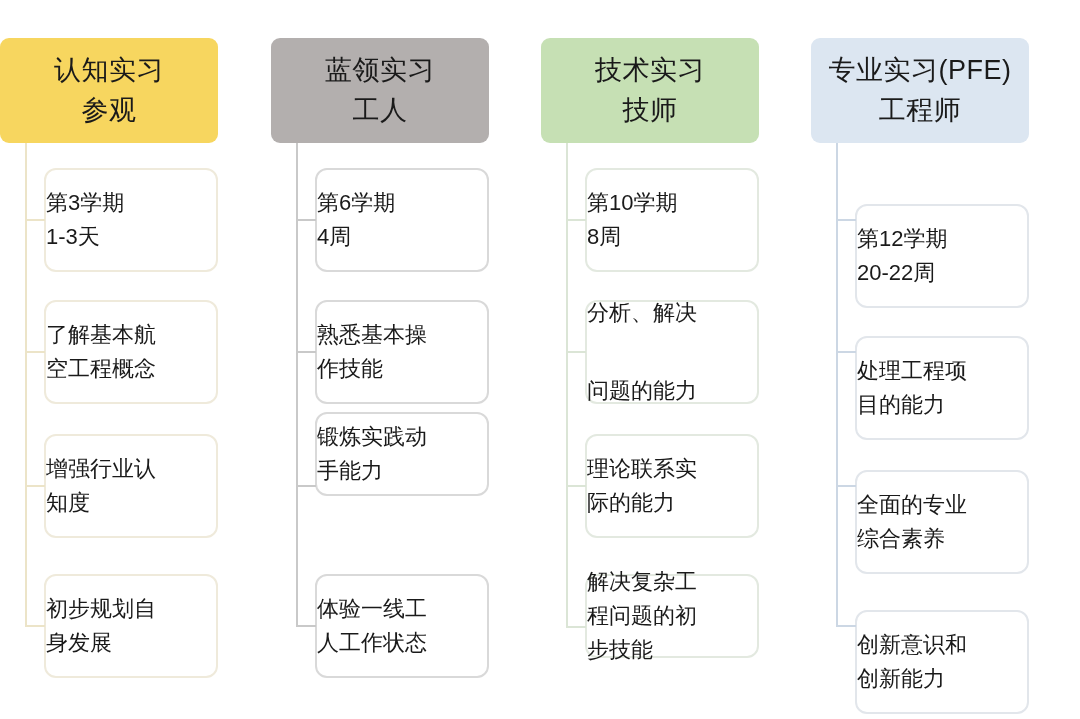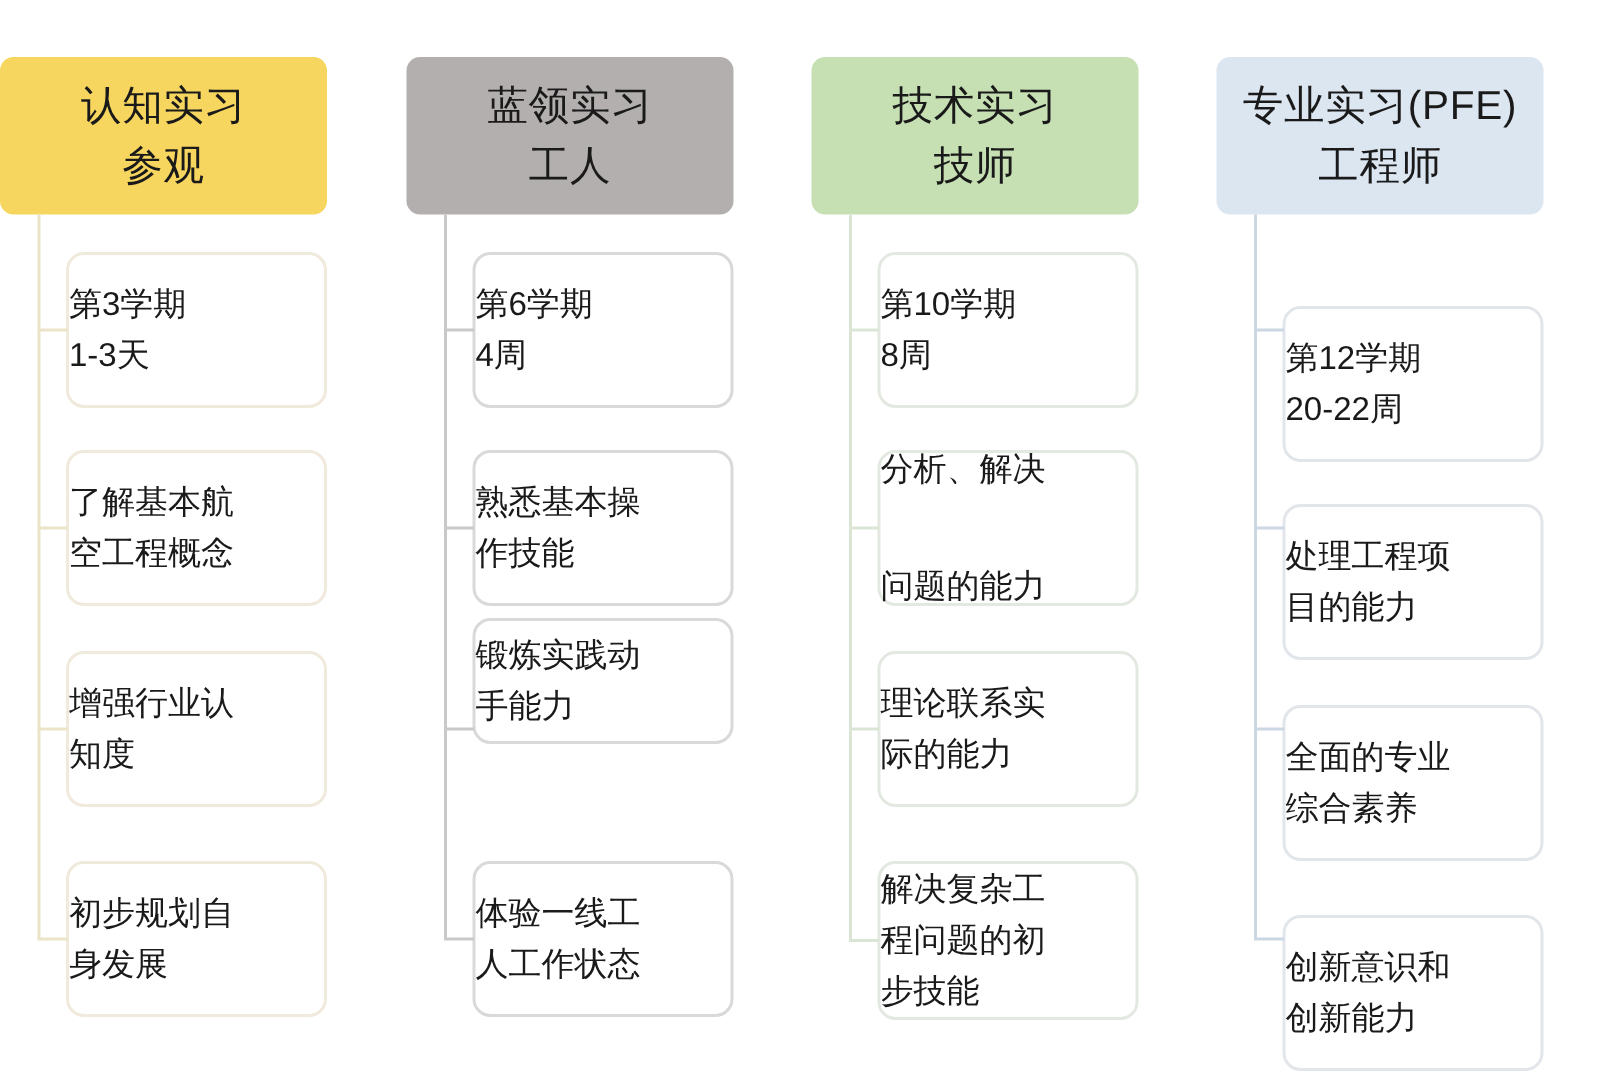--- a/index.html
+++ b/index.html
@@ -169,21 +169,21 @@
         <div class="line">8周</div>
       </div>
       <div class="child-node" style="top: 300px; height: 104px; gap: 44px;">
         <div class="line">分析、解决</div>
         <div class="line">问题的能力</div>
       </div>
       <div class="child-node" style="top: 434px; height: 104px;">
         <div class="line">理论联系实</div>
         <div class="line">际的能力</div>
       </div>
-      <div class="child-node" style="top: 574px; height: 106px;">
+      <div class="child-node" style="top: 574px; height: 84px;">
         <div class="line">解决复杂工</div>
         <div class="line">程问题的初</div>
         <div class="line">步技能</div>
       </div>
       <div class="trunk" style="top: 143px; height: 484px;"></div>
       <div class="stub" style="top: 219px;"></div>
       <div class="stub" style="top: 351px;"></div>
       <div class="stub" style="top: 485px;"></div>
       <div class="stub" style="top: 626px;"></div>
     </div>

